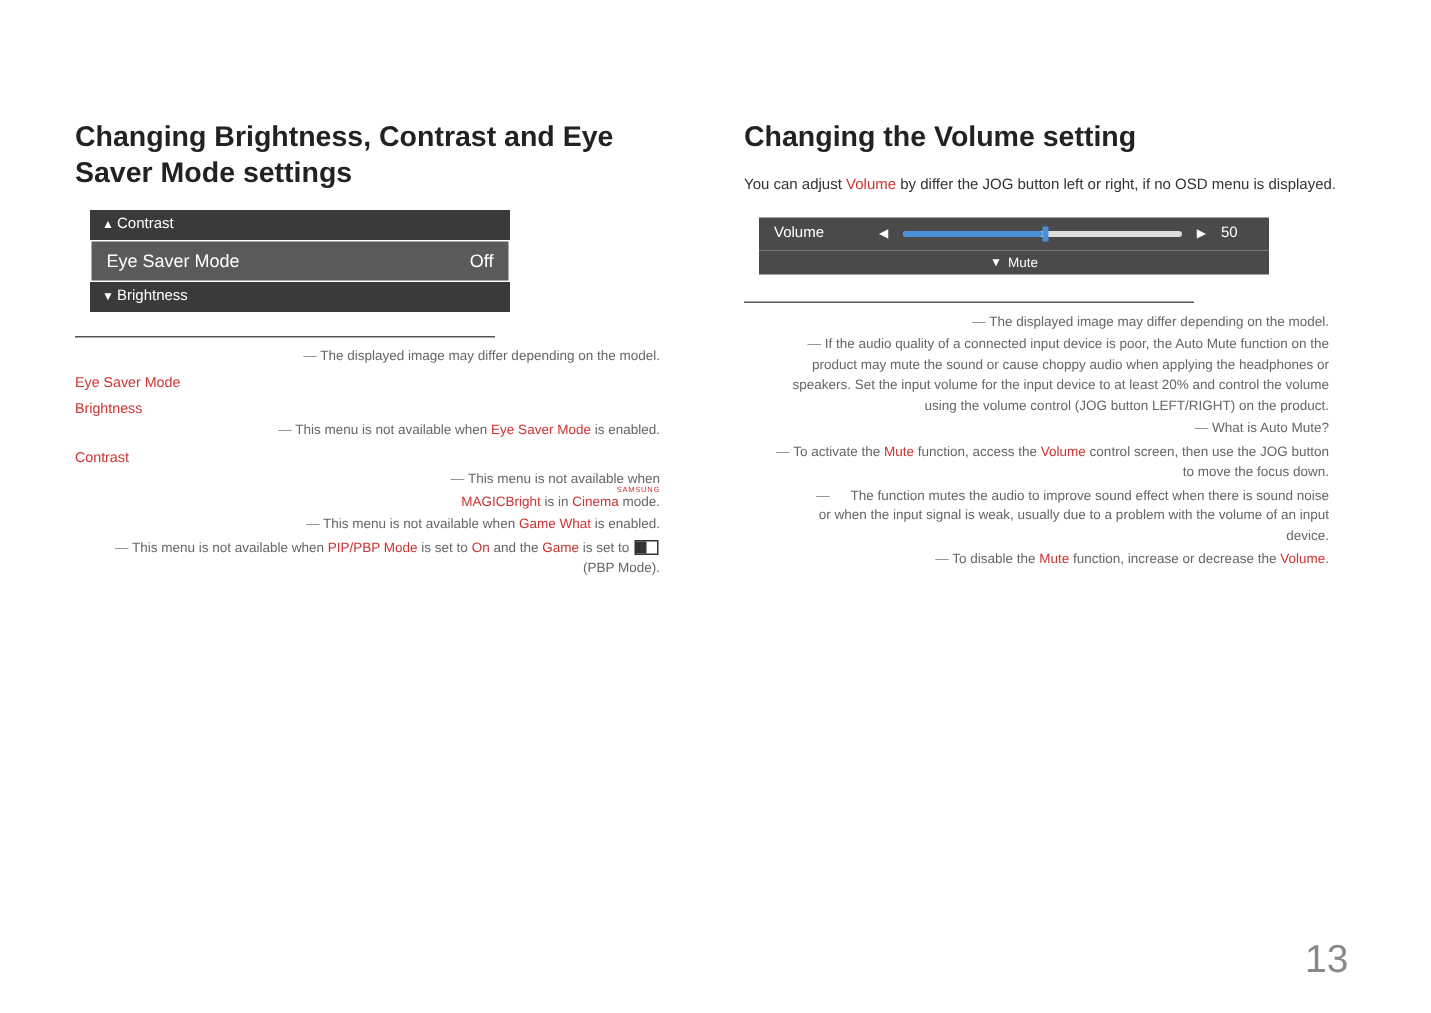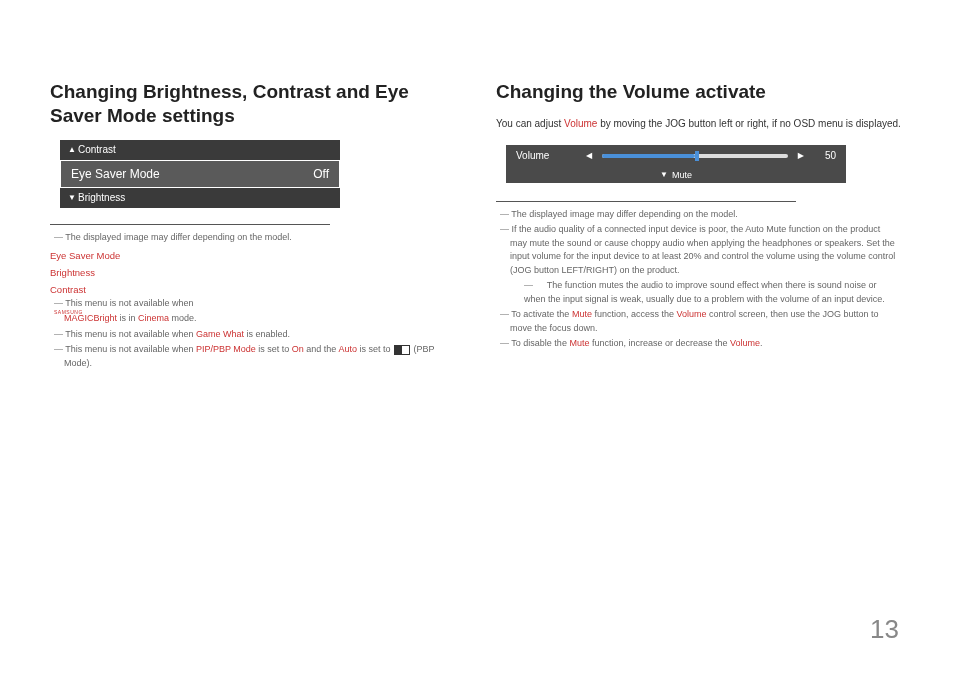--- a/index.html
+++ b/index.html
@@ -68,23 +68,24 @@
     border: none;
     border-top: 1px solid #555;
     margin: 10px 0 6px 0;
     width: 280px;
     margin-left: 0;
   }
   .note {
     font-size: 9px;
     color: #666;
     line-height: 1.5;
-    margin: 2px 4px;
+    margin: 2px 16px;
     text-indent: -10px;
     padding-left: 10px;
+    text-align: right;
   }
   .note::before { content: "― "; color: #888; }
   .note.indent {
     padding-left: 24px;
   }
   .subhead {
     font-size: 9.5px;
     color: #c33;
     margin: 6px 0 2px 0;
     font-weight: 500;
@@ -130,21 +131,21 @@
     border-radius: 2px;
   }
   .slider-thumb {
     position: absolute;
     left: 50%;
     top: -3px;
     width: 4px;
     height: 10px;
     background: #4a90d9;
   }
-  .vol-row .val { width: 22px; text-align: right; }
+  .vol-row .val { width: 22px; }
   .mute-row {
     background: #4a4a4a;
     color: #fff;
     font-size: 9px;
     height: 16px;
     display: flex;
     align-items: center;
     justify-content: center;
     gap: 4px;
   }
@@ -161,21 +162,21 @@
   .pbp-icon::before {
     content: "";
     position: absolute;
     left: 0; top: 0; bottom: 0;
     width: 50%;
     background: #333;
   }
   .page-num {
     position: absolute;
     right: 55px;
-    bottom: 30px;
+    bottom: 20px;
     font-size: 26px;
     color: #888;
     font-weight: 300;
   }
 </style>
 </head>
 <body>
 
 <div class="page">
   <div class="col">
@@ -194,31 +195,32 @@
         <span class="caret">▼</span>
         <span class="label">Brightness</span>
       </div>
     </div>
 
     <hr class="sep">
     <p class="note">The displayed image may differ depending on the model.</p>
 
     <div class="subhead">Eye Saver Mode</div>
     <div class="subhead">Brightness</div>
+    <p class="note"><span>This menu is not available when </span><span class="kw">Eye Saver Mode</span><span> is enabled.</span></p>
 
     <div class="subhead">Contrast</div>
     <p class="note"><span>This menu is not available when </span><span class="kw magic"><span class="magic-super" style="display:block;line-height:0.5;font-size:5px;margin-bottom:-1px;">SAMSUNG</span><span>MAGICBright</span></span><span> is in </span><span class="kw">Cinema</span><span> mode.</span></p>
     <p class="note"><span>This menu is not available when </span><span class="kw">Game What</span><span> is enabled.</span></p>
-    <p class="note"><span>This menu is not available when </span><span class="kw">PIP/PBP Mode</span><span> is set to </span><span class="kw">On</span><span> and the </span><span class="kw">Auto</span><span> is set to </span><span class="pbp-icon"></span><span> (PBP Mode).</span></p>
+    <p class="note"><span>This menu is not available when </span><span class="kw">PIP/PBP Mode</span><span> is set to </span><span class="kw">On</span><span> and the </span><span class="kw">Game</span><span> is set to </span><span class="pbp-icon"></span><span> (PBP Mode).</span></p>
   </div>
 
   <div class="col">
-    <h2>Changing the Volume activate</h2>
+    <h2>Changing the Volume setting</h2>
     <p class="intro">
-      <span>You can adjust </span><span class="kw">Volume</span><span> by moving the JOG button left or right, if no OSD menu is displayed.</span>
+      <span>You can adjust </span><span class="kw">Volume</span><span> by differ the JOG button left or right, if no OSD menu is displayed.</span>
     </p>
 
     <div class="vol-box">
       <div class="vol-row">
         <span class="vlabel">Volume</span>
         <span class="arrow">◀</span>
         <div class="slider-track">
           <div class="slider-fill"></div>
           <div class="slider-thumb"></div>
         </div>
@@ -227,19 +229,20 @@
       </div>
       <div class="mute-row">
         <span class="caret">▼</span>
         <span>Mute</span>
       </div>
     </div>
 
     <hr class="sep" style="width:300px;">
     <p class="note">The displayed image may differ depending on the model.</p>
     <p class="note">If the audio quality of a connected input device is poor, the Auto Mute function on the product may mute the sound or cause choppy audio when applying the headphones or speakers. Set the input volume for the input device to at least 20% and control the volume using the volume control (JOG button LEFT/RIGHT) on the product.</p>
+    <p class="note indent">What is Auto Mute?</p>
+    <p class="note"><span>To activate the </span><span class="kw">Mute</span><span> function, access the </span><span class="kw">Volume</span><span> control screen, then use the JOG button to move the focus down.</span></p>
     <p class="note indent" style="text-indent:0;"><span style="visibility:hidden">― </span><span>The function mutes the audio to improve sound effect when there is sound noise or when the input signal is weak, usually due to a problem with the volume of an input device.</span></p>
-    <p class="note"><span>To activate the </span><span class="kw">Mute</span><span> function, access the </span><span class="kw">Volume</span><span> control screen, then use the JOG button to move the focus down.</span></p>
     <p class="note"><span>To disable the </span><span class="kw">Mute</span><span> function, increase or decrease the </span><span class="kw">Volume</span><span>.</span></p>
   </div>
 </div>
 
 <div class="page-num">13</div>
 
 </body></html>

